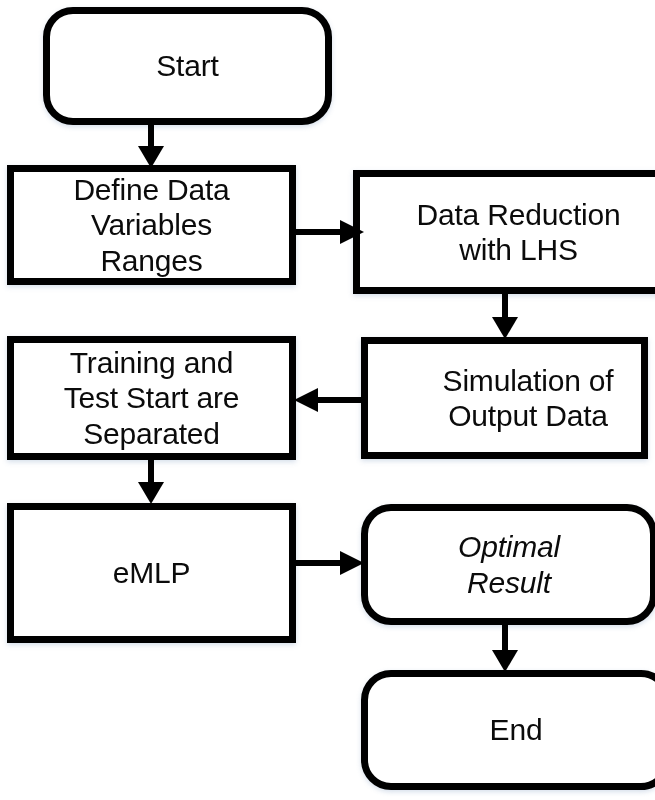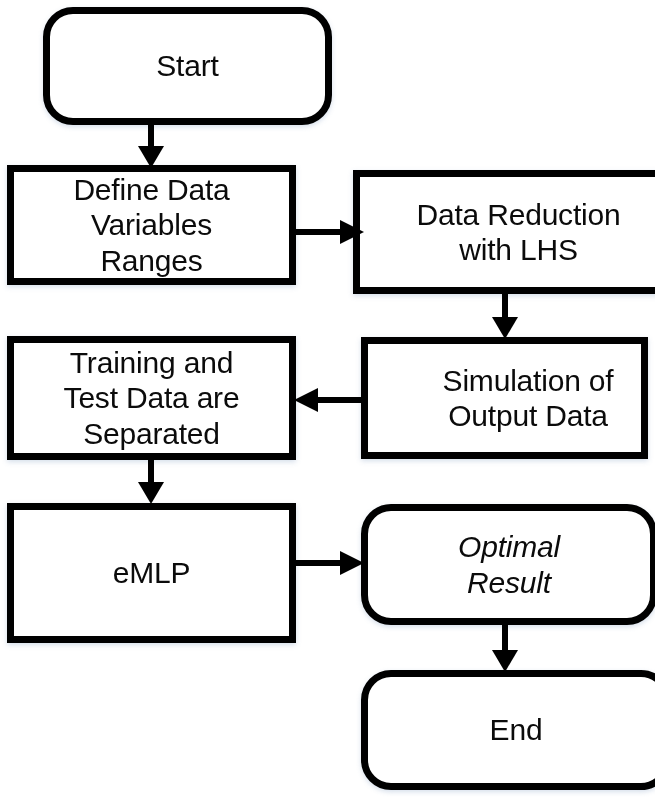--- a/index.html
+++ b/index.html
@@ -67,21 +67,21 @@
 with LHS</span>
   </div>
 
   <div class="node" style="left:361px; top:337px; width:287px; height:122px;padding-left:47px;">
     <span class="label">Simulation of
 Output Data</span>
   </div>
 
   <div class="node" style="left:7px; top:336px; width:289px; height:124px;">
     <span class="label">Training and
-Test Data are
+Test Start are
 Separated</span>
   </div>
 
   <div class="node" style="left:7px; top:503px; width:289px; height:140px;">
     <span class="label">eMLP</span>
   </div>
 
   <div class="node terminator" style="left:361px; top:504px; width:296px; height:121px;font-style:italic;">
     <span class="label">Optimal
 Result</span>

